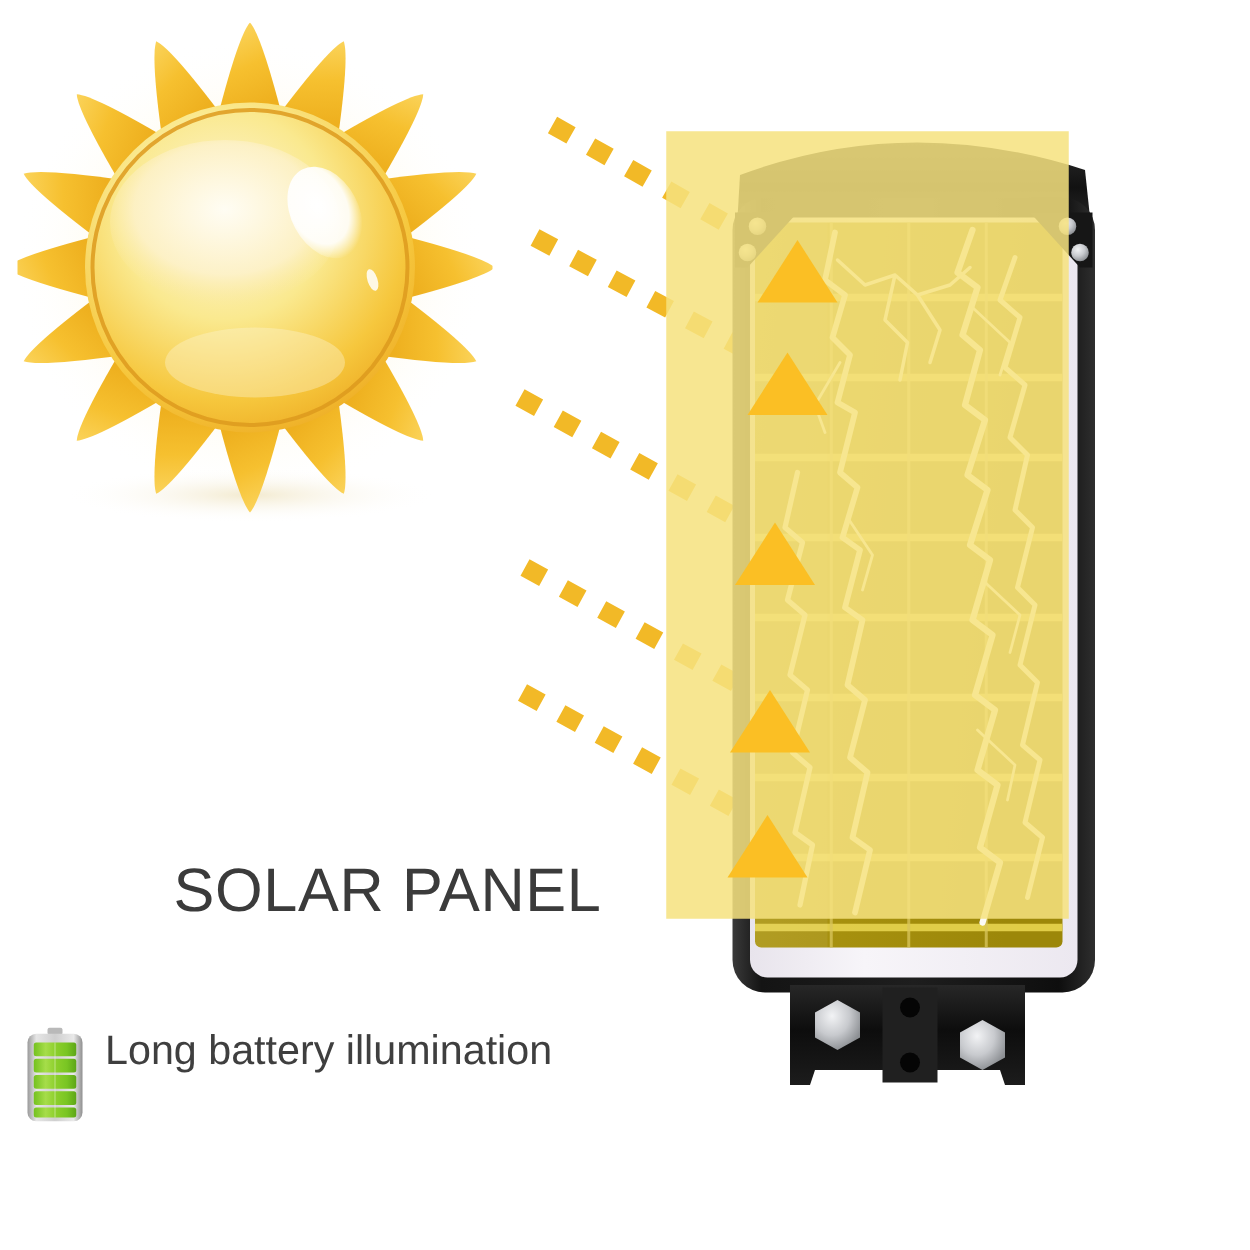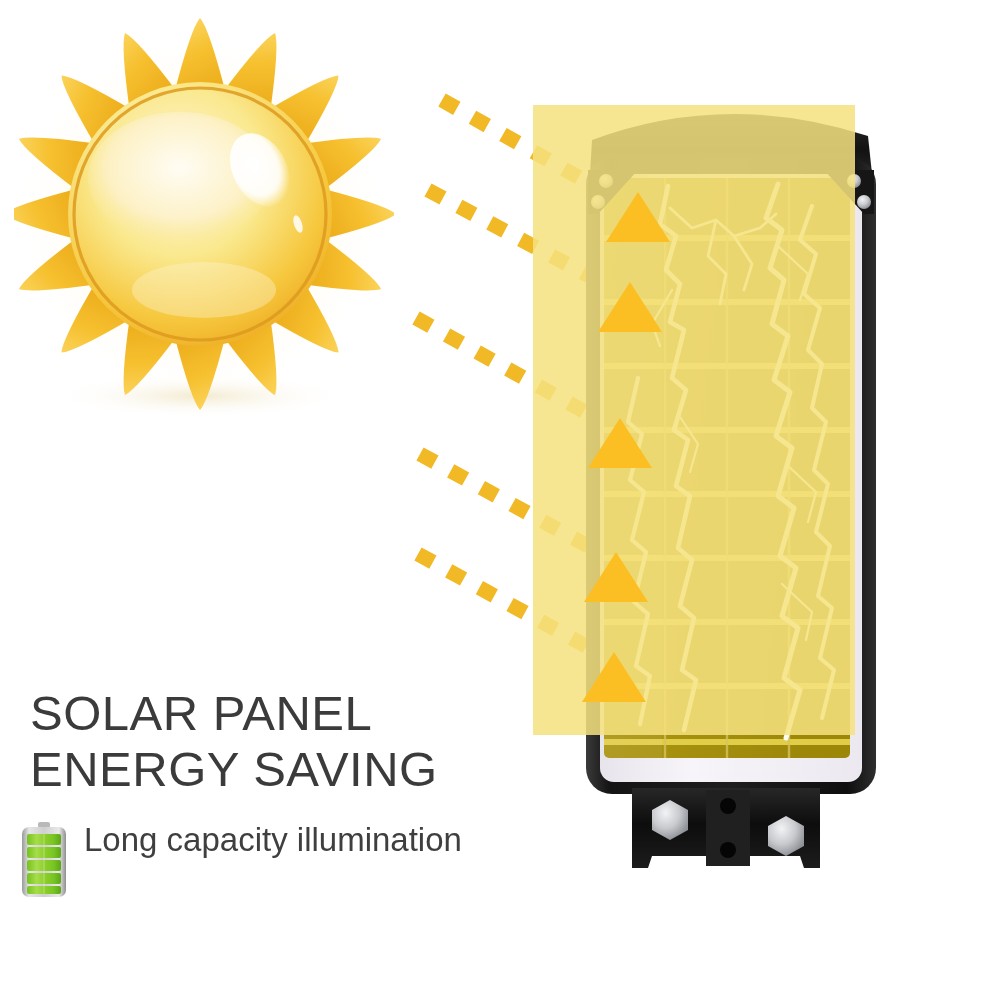--- a/index.html
+++ b/index.html
@@ -10,20 +10,21 @@
   }
   body {
     font-family: "Liberation Sans", sans-serif;
   }
   #stage {
     position: relative;
     width: 928px;
     height: 1000px;
     background: #ffffff;
     overflow: hidden;
+    text-align: center;
   }
 
   
   #sun-graphic {
     position: absolute;
     left: 14px;
     top: 18px;
     width: 380px;
     height: 400px;
   }
@@ -338,21 +339,20 @@
         <polygon points="70,112 102,162 38,162"></polygon>
         <polygon points="60,248 92,298 28,298"></polygon>
         <polygon points="56,382 88,432 24,432"></polygon>
         <polygon points="54,482 86,532 22,532"></polygon>
       </g>
     </svg>
   </div>
 
   <div id="headline-block">
     <div class="headline-line">SOLAR PANEL</div>
-    <div class="headline-line">ENERGY SAVING</div>
   </div>
 
   <div id="feature-row">
     <div id="battery-icon">
       <svg viewBox="0 0 48 78" xmlns="http://www.w3.org/2000/svg">
         <defs>
           <linearGradient id="caseGrad" x1="0" y1="0" x2="1" y2="0">
             <stop offset="0%" stop-color="#9a9a9a"></stop>
             <stop offset="16%" stop-color="#e6e6e6"></stop>
             <stop offset="50%" stop-color="#cfcfcf"></stop>
@@ -373,17 +373,17 @@
           <rect x="7" y="12" width="34" height="11" rx="2" fill="url(#cellG)"></rect>
           <rect x="7" y="25" width="34" height="11" rx="2" fill="url(#cellG)"></rect>
           <rect x="7" y="38" width="34" height="11" rx="2" fill="url(#cellG)"></rect>
           <rect x="7" y="51" width="34" height="11" rx="2" fill="url(#cellG)"></rect>
           <rect x="7" y="64" width="34" height="8" rx="2" fill="url(#cellG)"></rect>
         </g>
         <line x1="24" y1="12" x2="24" y2="72" stroke="#ffffff" stroke-width="1" opacity="0.35"></line>
       </svg>
     </div>
     <div id="feature-text">
-      <span class="ftline">Long capacity illumination</span>
+      <span class="ftline">Long battery illumination</span>
     </div>
   </div>
 
 </div>
 
 </body></html>

